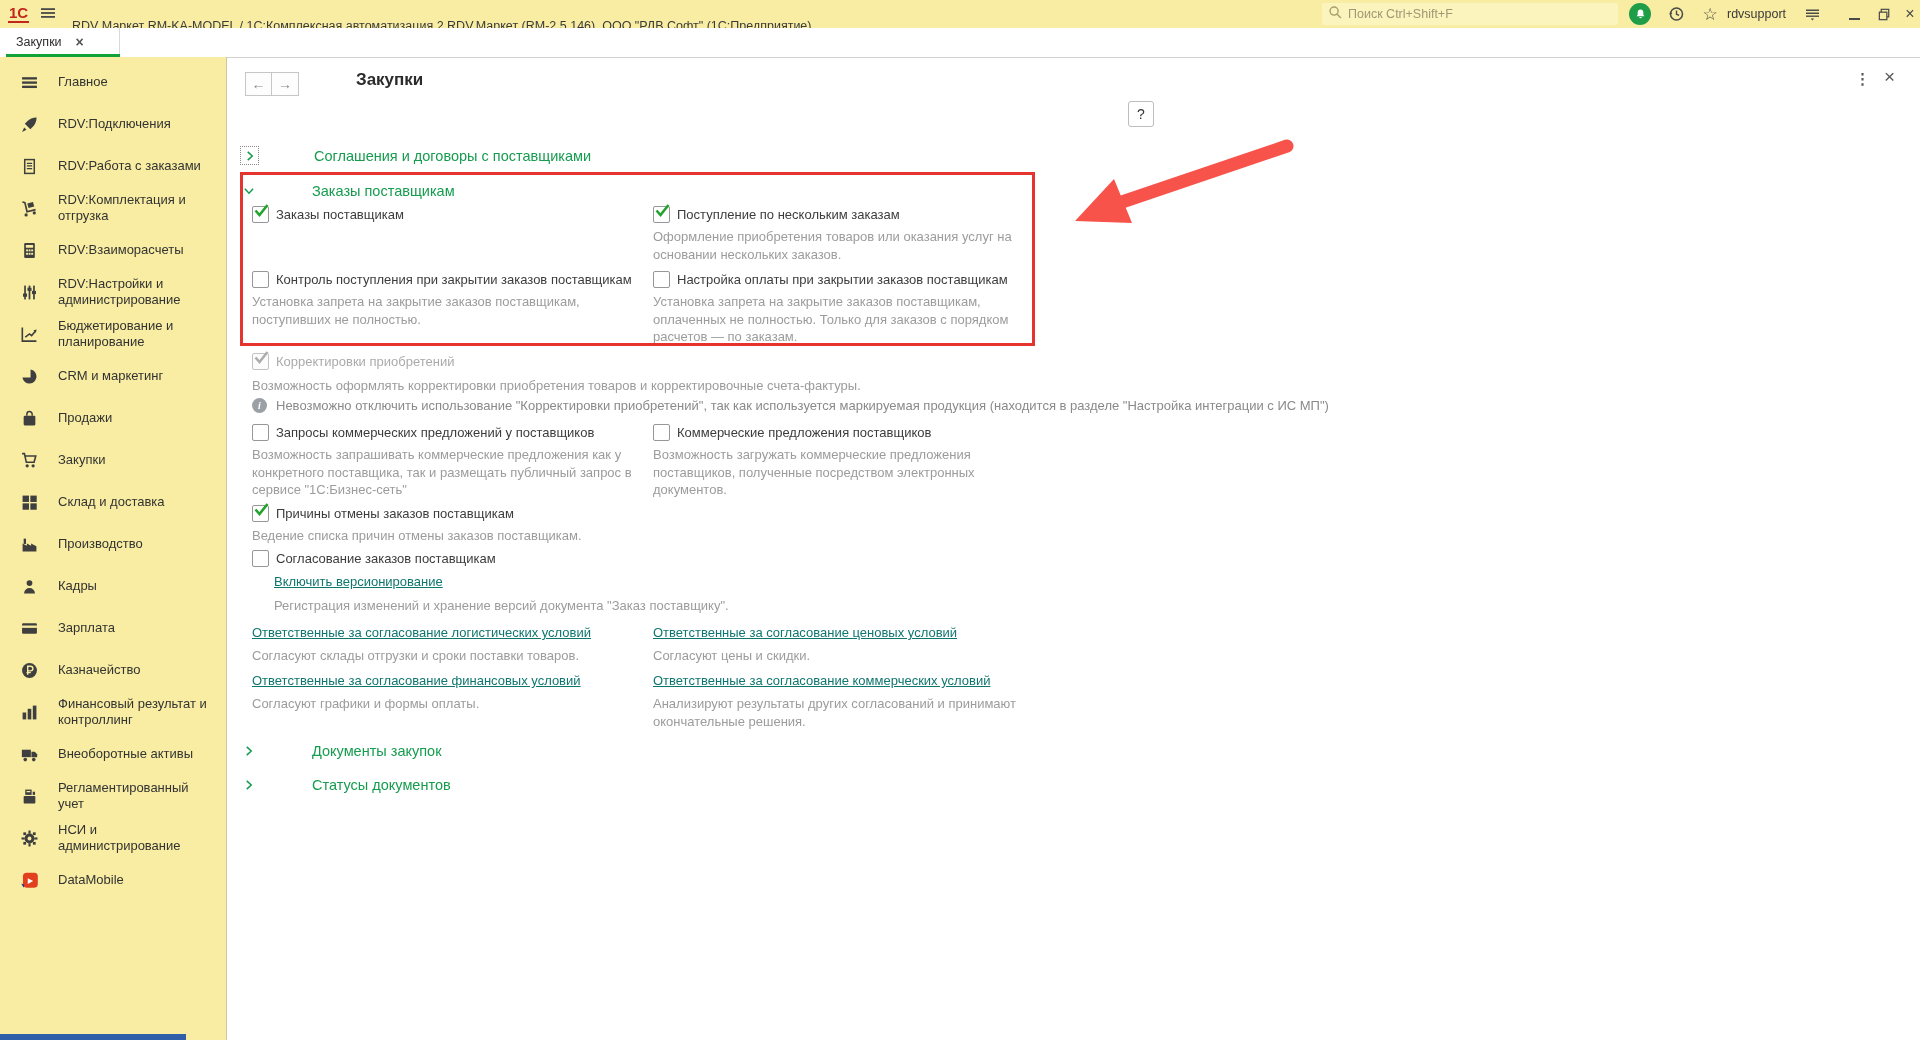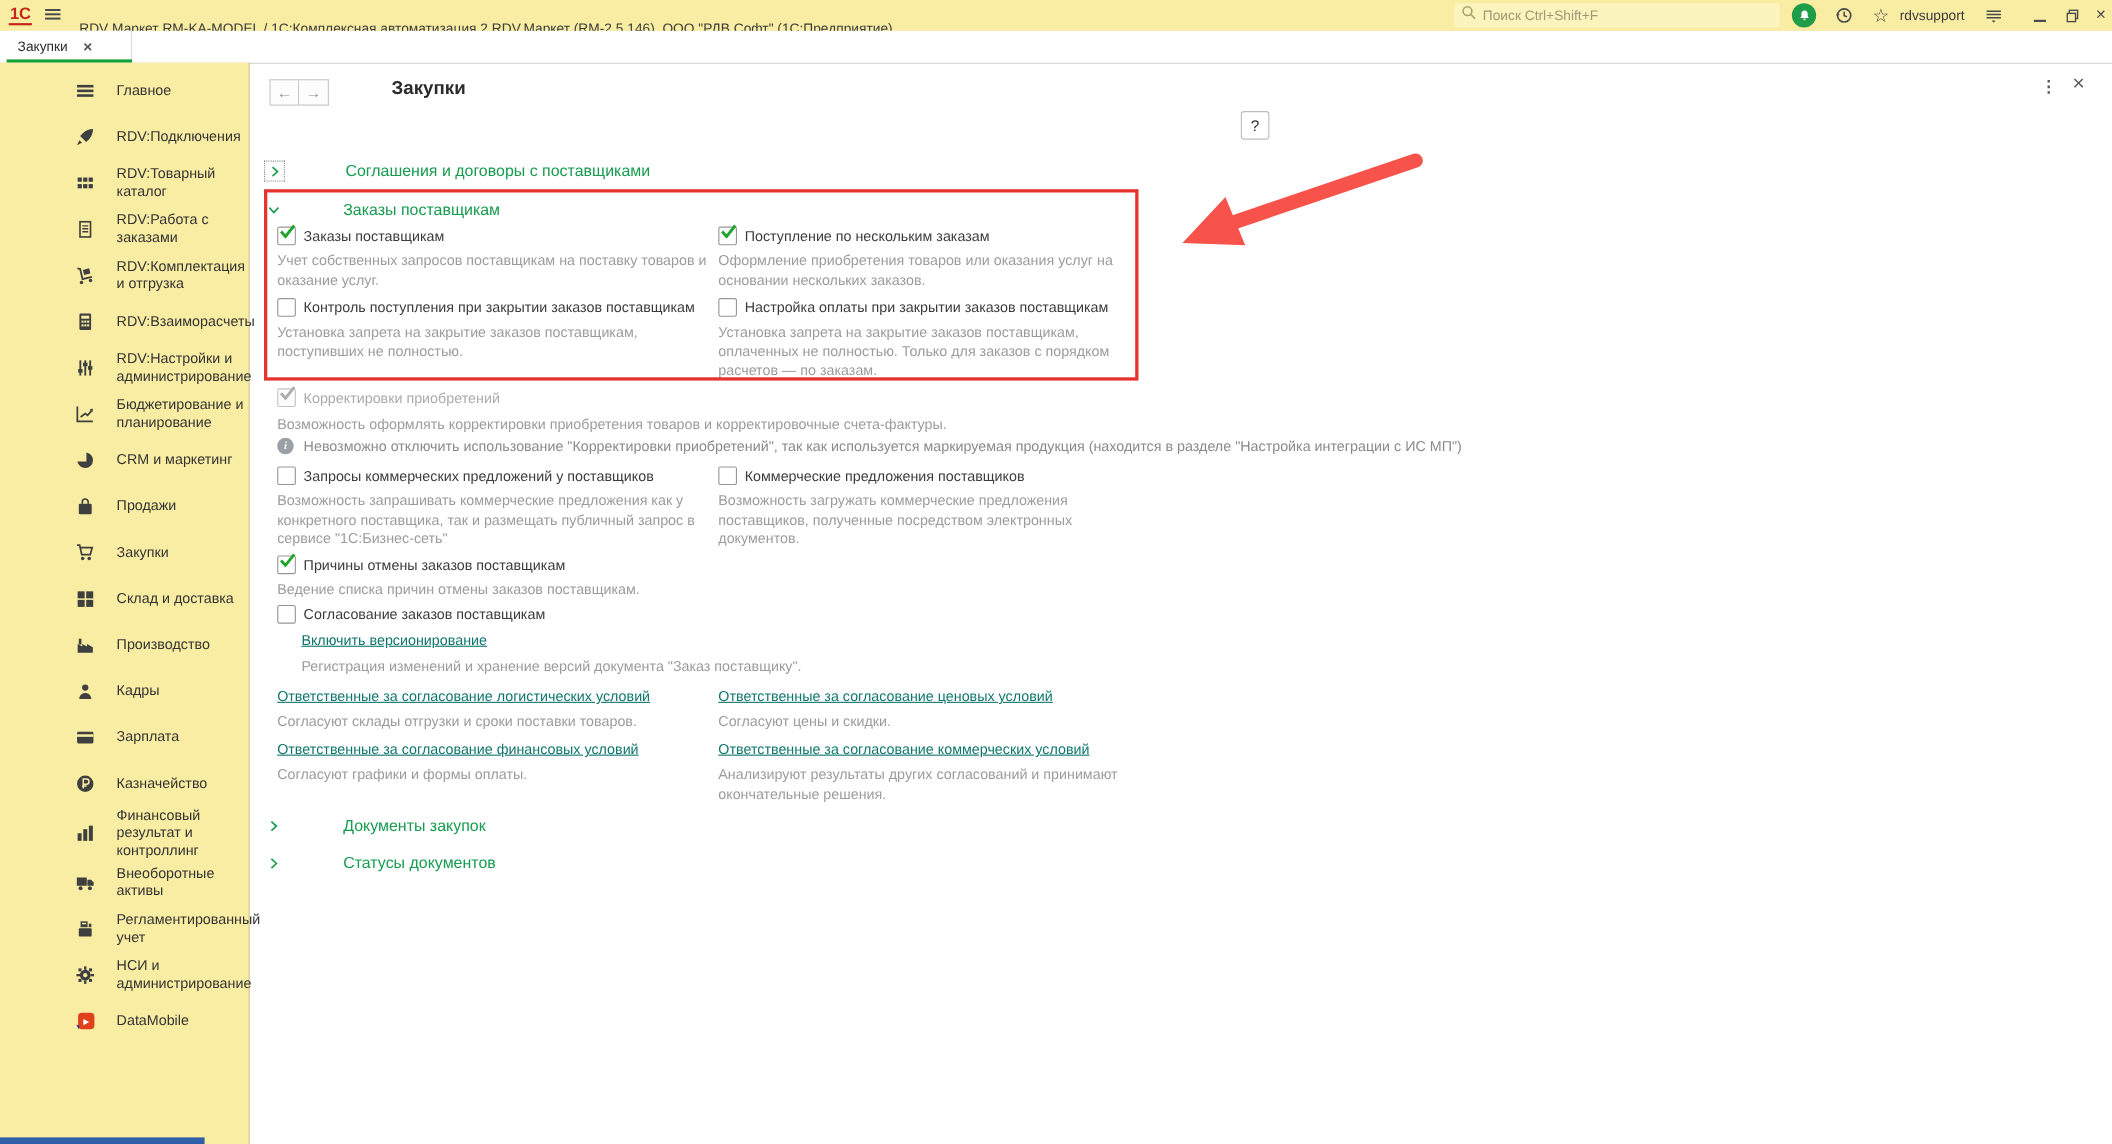--- a/index.html
+++ b/index.html
@@ -16,21 +16,21 @@
   .bell-circle{width:22px;height:22px;border-radius:50%;background:#1F9D49;display:flex;align-items:center;justify-content:center;}
   .username{position:absolute;left:1727px;top:7px;font-size:12.5px;color:#3A3A3A;}
   .glyph{color:#4A4A4A;}
   
   .tabbar{position:absolute;left:0;top:28px;width:1920px;height:29px;background:#FFFFFF;border-bottom:1px solid #D2D2D2;}
   .tab{position:absolute;left:6px;top:0;height:28px;width:114px;background:#fff;border-right:1px solid #D9D9D9;display:flex;align-items:center;padding:0 10px;box-sizing:border-box;}
   .tab .t-label{font-size:12.5px;color:#2E2E2E;}
   .tab .t-close{margin-left:14px;font-size:14px;font-weight:bold;color:#555;line-height:12px;}
   .tab-underline{position:absolute;left:6px;top:26px;width:114px;height:3px;background:#12A237;}
   
-  .sidebar{position:absolute;left:0;top:57px;width:227px;height:983px;background:#F8EDA2;border-right:1px solid #CFC69B;box-sizing:border-box;padding-top:4px;padding-left:48px;}
+  .sidebar{position:absolute;left:0;top:57px;width:227px;height:983px;background:#F8EDA2;border-right:1px solid #CFC69B;box-sizing:border-box;padding-top:4px;}
   .sb-item{display:flex;align-items:center;min-height:42px;cursor:pointer;}
   .sb-ic{width:58px;display:flex;justify-content:center;flex:0 0 58px;}
   .sb-ic svg{fill:#3F3F3F;}
   .sb-label{width:160px;font-size:13px;color:#333;line-height:16px;}
   .bottom-strip{position:absolute;left:0;top:1034px;width:186px;height:6px;background:#2F5FA8;}
   
   .nav-btns{position:absolute;left:245px;top:72px;display:flex;}
   .nav-btn{width:27px;height:24px;border:1px solid #C6C6C6;background:#FDFDFD;display:flex;align-items:center;justify-content:center;font-size:14px;color:#8A8A8A;box-sizing:border-box;}
   .nav-btn+.nav-btn{border-left:none;}
   .page-title{position:absolute;left:356px;top:70px;font-size:17px;font-weight:bold;color:#2B2B2B;}
@@ -140,33 +140,20 @@
         <span class="sb-ic">
           <svg width="17" height="17" viewBox="0 0 16 16">
             <path d="M14.7 1.3c-3.8.1-6.6 1.4-8.8 3.6L3.6 7.2l5.2 5.2 2.3-2.3c2.2-2.2 3.5-5 3.6-8.8zM3 10.8L1 15l4.2-2z"></path>
           </svg>
         </span>
         <span class="sb-label">RDV:Подключения</span>
       </div>
     <div class="sb-item">
         <span class="sb-ic">
           <svg width="17" height="17" viewBox="0 0 16 16">
-            <rect x="1.5" y="3.2" width="3.6" height="3.6"></rect>
-            <rect x="6.2" y="3.2" width="3.6" height="3.6"></rect>
-            <rect x="10.9" y="3.2" width="3.6" height="3.6"></rect>
-            <rect x="1.5" y="8.8" width="3.6" height="3.6"></rect>
-            <rect x="6.2" y="8.8" width="3.6" height="3.6"></rect>
-            <rect x="10.9" y="8.8" width="3.6" height="3.6"></rect>
-          </svg>
-        </span>
-        <span class="sb-label">RDV:Товарный каталог</span>
-      </div>
-    <div class="sb-item">
-        <span class="sb-ic">
-          <svg width="17" height="17" viewBox="0 0 16 16">
             <rect x="3.5" y="1.5" width="9" height="13" fill="none" stroke="#3F3F3F" stroke-width="1.4"></rect>
             <path d="M5.5 5h5M5.5 7.5h5M5.5 10h5" stroke="#3F3F3F" stroke-width="1.2"></path>
           </svg>
         </span>
         <span class="sb-label">RDV:Работа с заказами</span>
       </div>
     <div class="sb-item">
         <span class="sb-ic">
           <svg width="17" height="17" viewBox="0 0 16 16">
             <path d="M1.5 1.2l2.8.6 2 8.3 7.2-1.8.4 1.5-8.8 2.2L3 3.1l-1.9-.4z"></path>
@@ -385,21 +372,20 @@
   </div>
 
   <div class="cb" style="left:252px;top:206px">
     <span class="cb-box">
         <svg width="15" height="13" viewBox="0 0 15 13">
           <path d="M1.5 6.5L5.5 11 13.5 1" fill="none" stroke="#21A32C" stroke-width="2.6"></path>
         </svg>
       </span>
     <span class="cb-label">Заказы поставщикам</span>
   </div>
-  <div class="desc" style="left:252px;top:228px;width:396px">Учет собственных запросов поставщикам на поставку товаров и оказание услуг.</div>
 
   <div class="cb" style="left:653px;top:206px">
     <span class="cb-box">
         <svg width="15" height="13" viewBox="0 0 15 13">
           <path d="M1.5 6.5L5.5 11 13.5 1" fill="none" stroke="#21A32C" stroke-width="2.6"></path>
         </svg>
       </span>
     <span class="cb-label">Поступление по нескольким заказам</span>
   </div>
   <div class="desc" style="left:653px;top:228px;width:382px">Оформление приобретения товаров или оказания услуг на основании нескольких заказов.</div>

